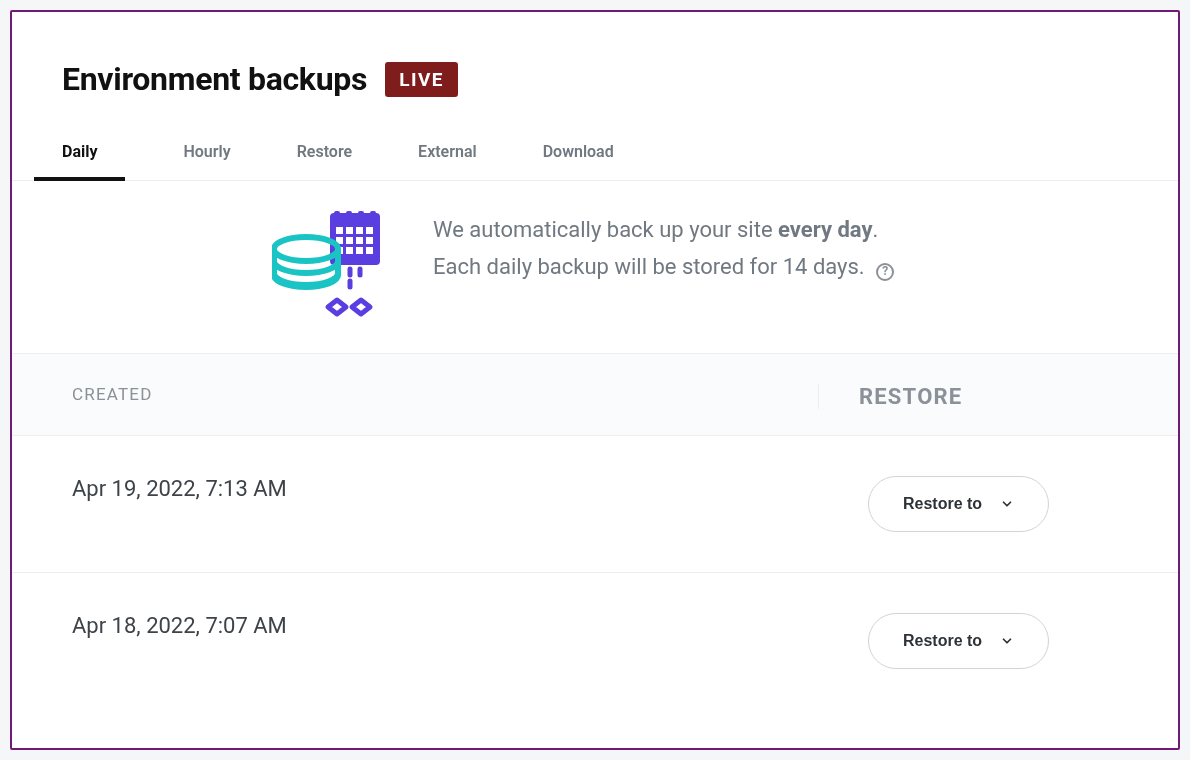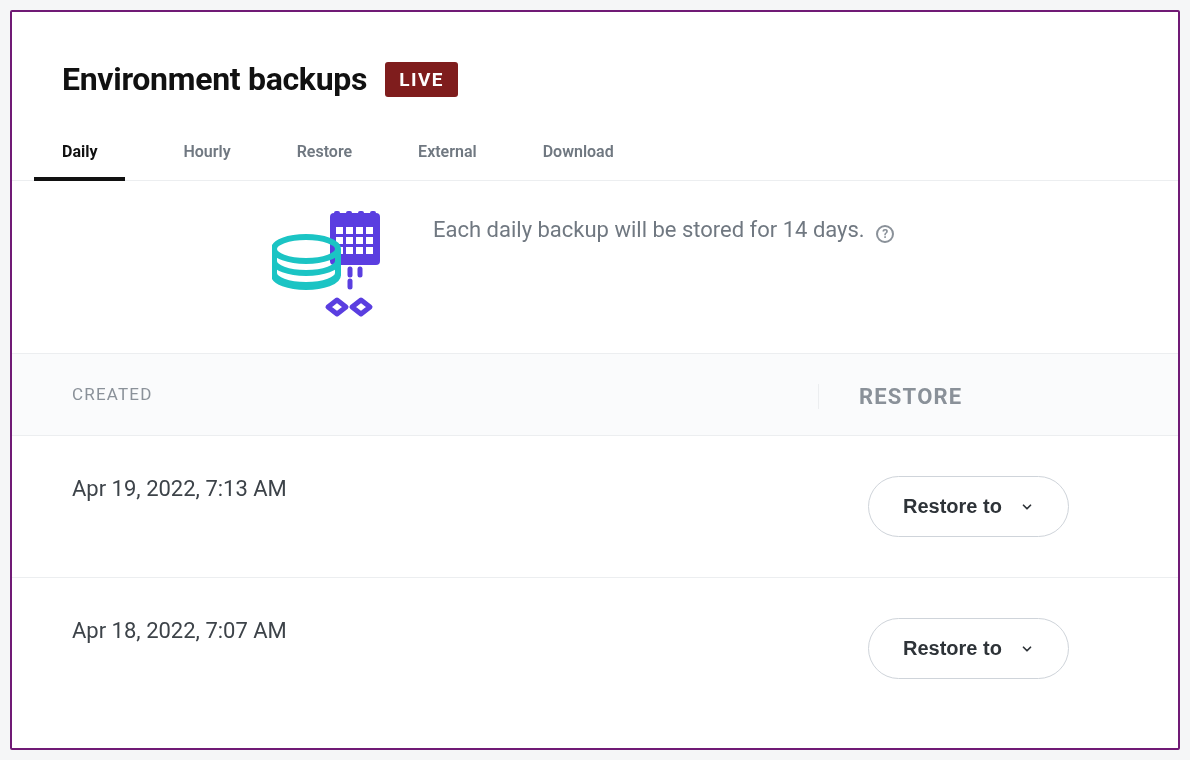--- a/index.html
+++ b/index.html
@@ -138,21 +138,21 @@
       justify-content: flex-start;
       padding-left: 50px;
     }
     .restore-btn {
       display: inline-flex;
       align-items: center;
       gap: 18px;
       border: 1px solid #cfd4da;
       background: #fff;
       color: #2e3338;
-      font-size: 20px;
+      font-size: 16px;
       font-weight: 600;
       padding: 18px 34px;
       border-radius: 999px;
       cursor: pointer;
     }
     .chevron {
       width: 14px;
       height: 14px;
     }
   </style>
@@ -209,20 +209,23 @@
           <line x1="88" y1="58" x2="88" y2="64"></line>
         </g>
         <g fill="none" stroke="#5a3ee0" stroke-width="5" stroke-linejoin="round">
           <path d="M56 96 l9 -7 l9 7 l-9 7 z"></path>
           <path d="M80 96 l9 -7 l9 7 l-9 7 z"></path>
         </g>
       </svg>
     </div>
     <div class="info-text">
       <div>
+        <span>We automatically back up your site </span><span class="bold">every day</span><span>.</span>
+      </div>
+      <div>
         <span>Each daily backup will be stored for 14 days.</span>
         <span class="help-icon">?</span>
       </div>
     </div>
   </div>
 
   <div class="table-header">
     <div class="th-created">CREATED</div>
     <div class="th-restore">RESTORE</div>
   </div>

